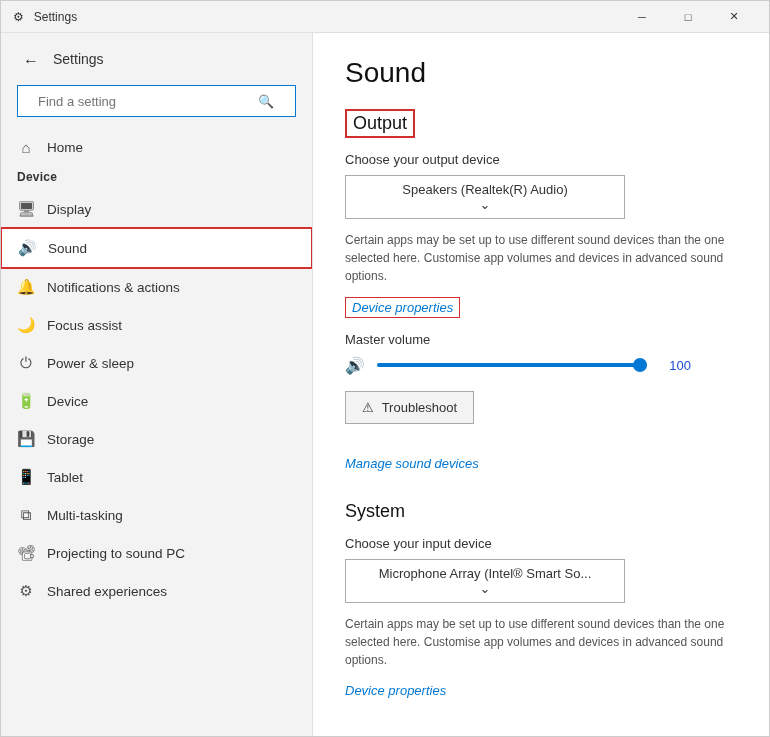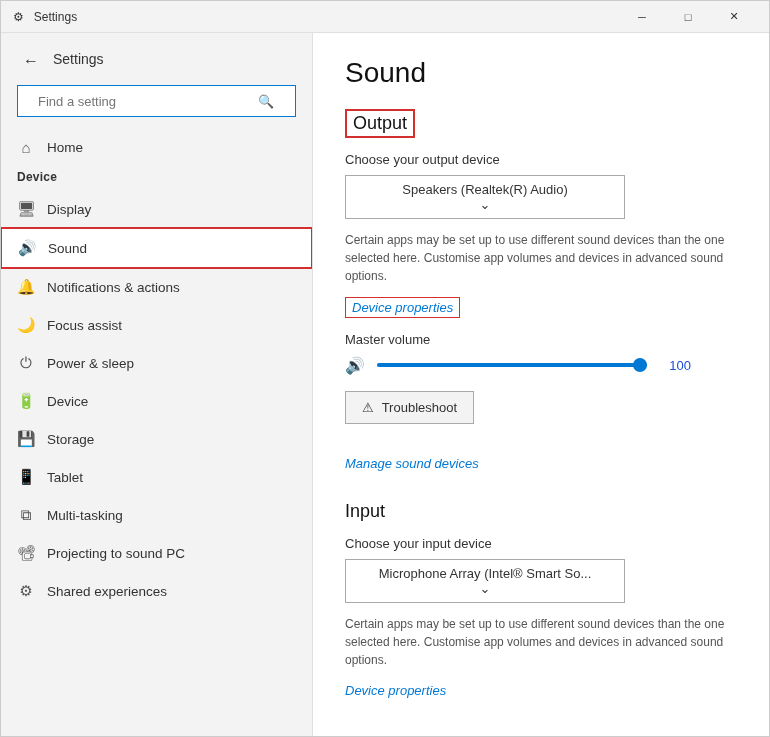--- a/index.html
+++ b/index.html
@@ -411,21 +411,21 @@
           <span>⚠</span>
           <span>Troubleshoot</span>
         </button>
 
         <div class="section-divider"></div>
 
         <a class="link-text">Manage sound devices</a>
       </div>
 
       <div style="margin-top: 16px;">
-        <div style="font-size:18px;font-weight:400;color:#111;margin-bottom:14px;">Input</div>
+        <div style="font-size:18px;font-weight:400;color:#111;margin-bottom:14px;">System</div>
 
         <p class="label-text">Choose your input device</p>
 
         <div class="dropdown-select">
           <span>Microphone Array (Intel® Smart So...</span>
           <span>⌄</span>
         </div>
 
         <p class="info-text">Certain apps may be set up to use different sound devices than the one selected here. Customise app volumes and devices in advanced sound options.</p>
 

